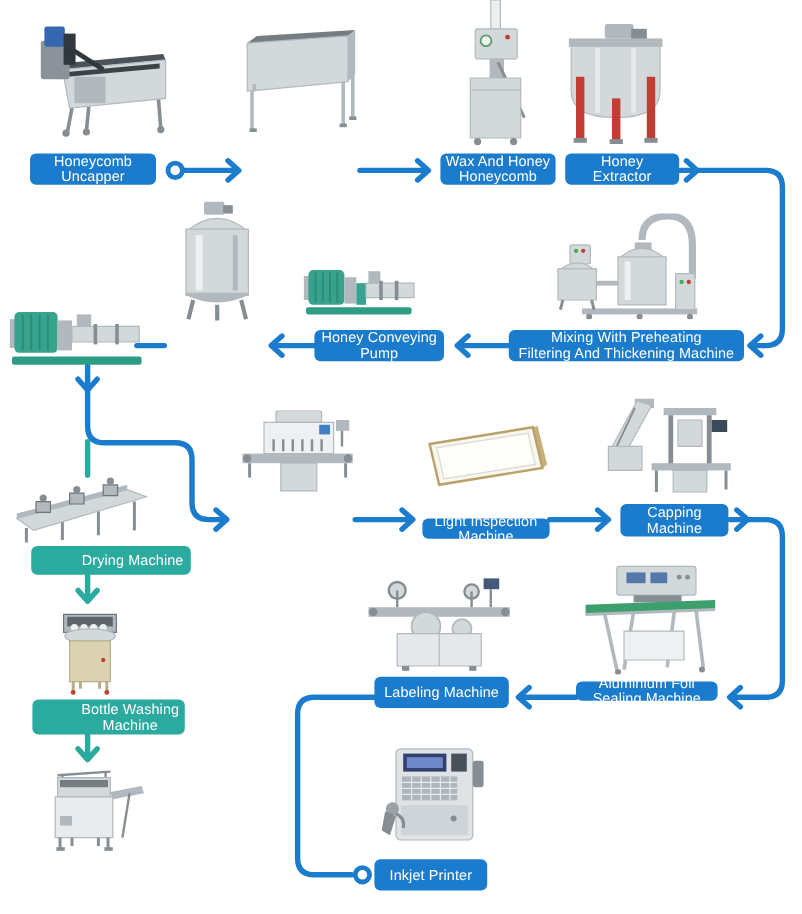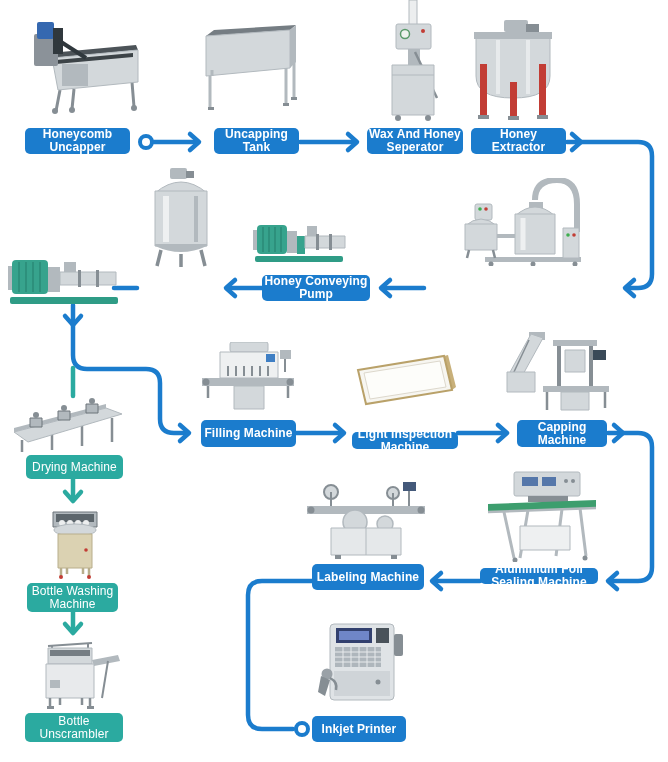--- a/index.html
+++ b/index.html
@@ -10,22 +10,22 @@
     --m-white:#eef0f1;
   }
   html,body{margin:0;padding:0;}
   body{background:#ffffff;font-family:"Liberation Sans",sans-serif;}
   #stage{position:relative;width:668px;height:762px;background:#fff;overflow:hidden;}
   .node{
     position:absolute;display:flex;align-items:center;justify-content:center;
     text-align:center;color:var(--label-text);font-size:12px;line-height:13px;
     border-radius:5px;white-space:pre-line;letter-spacing:.1px;
   }
-  .node.blue{background:var(--blue);font-weight:bold;}
-  .node.teal{background:var(--teal);}
+  .node.blue{background:var(--blue);}
+  .node.teal{background:var(--teal);padding-left:36px;}
   .machine{position:absolute;}
   #connectors{position:absolute;left:0;top:0;pointer-events:none;}
   .ln{fill:none;stroke-width:4.5;stroke-linecap:round;stroke-linejoin:round;}
   .ln.b{stroke:var(--blue);}
   .ln.t{stroke:var(--teal);}
   .ring{fill:#ffffff;stroke:var(--blue);stroke-width:4;}
   .msvg *{vector-effect:non-scaling-stroke;}
 </style>
 </head>
 <body style="background: rgb(255, 255, 255);">
@@ -342,40 +342,37 @@
     <rect x="16" y="53" width="56" height="25" fill="#cfd4d8"></rect>
     <circle cx="60" cy="64" r="2.5" fill="var(--m-dark)"></circle>
     <rect x="76" y="16" width="9" height="22" rx="2" fill="var(--m-dark)"></rect>
     <circle cx="9" cy="56" r="5.5" fill="#9aa1a7"></circle>
     <polygon points="3,58 12,62 7,78 0,74" fill="#868e94"></polygon>
     <path d="M12 60 Q20 64 18 72" stroke="#868e94" stroke-width="2.5" fill="none"></path>
   </svg>
 
   <div class="node blue" style="left:25px;top:128px;width:105px;height:26px">Honeycomb
 Uncapper</div>
-  <div class="node blue" style="left:214px;top:128px;width:85px;height:26px">Uncapping
-Tank</div>
   <div class="node blue" style="left:367px;top:128px;width:96px;height:26px">Wax And Honey
-Seperator</div>
+Honeycomb</div>
   <div class="node blue" style="left:471px;top:128px;width:95px;height:26px">Honey
 Extractor</div>
 
+  <div class="node blue" style="left:424px;top:275px;width:196px;height:26px">Mixing With Preheating
+Filtering And Thickening Machine</div>
   <div class="node blue" style="left:262px;top:275px;width:108px;height:26px">Honey Conveying
 Pump</div>
 
-  <div class="node blue" style="left:201px;top:420px;width:95px;height:27px">Filling Machine</div>
   <div class="node blue" style="left:352px;top:432px;width:106px;height:17px">Light Inspection
 Machine</div>
   <div class="node blue" style="left:517px;top:420px;width:90px;height:27px">Capping
 Machine</div>
 
   <div class="node blue" style="left:480px;top:568px;width:118px;height:16px">Aluminium Foil
 Sealing Machine</div>
   <div class="node blue" style="left:312px;top:564px;width:112px;height:26px">Labeling Machine</div>
   <div class="node blue" style="left:312px;top:716px;width:94px;height:26px">Inkjet Printer</div>
 
   <div class="node teal" style="left:26px;top:455px;width:97px;height:24px">Drying Machine</div>
   <div class="node teal" style="left:27px;top:583px;width:91px;height:29px">Bottle Washing
 Machine</div>
-  <div class="node teal" style="left:25px;top:713px;width:98px;height:29px">Bottle
-Unscrambler</div>
 
 </div>
 
 </body></html>

